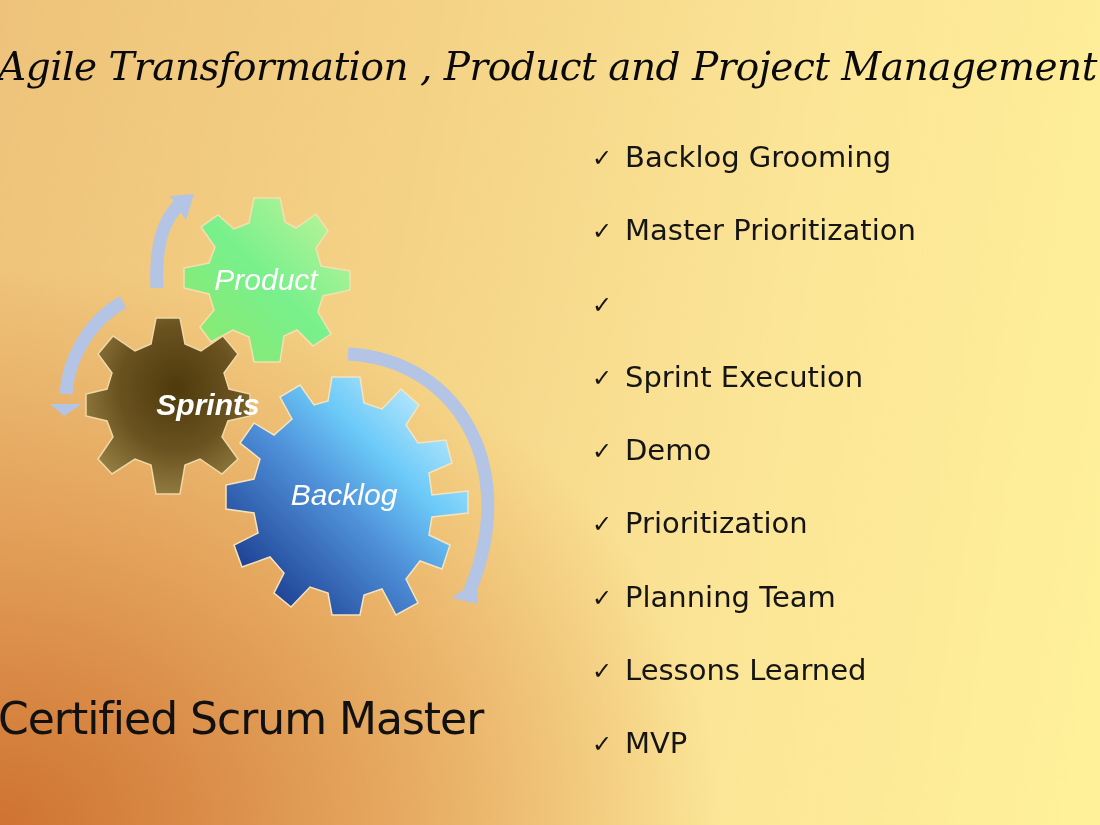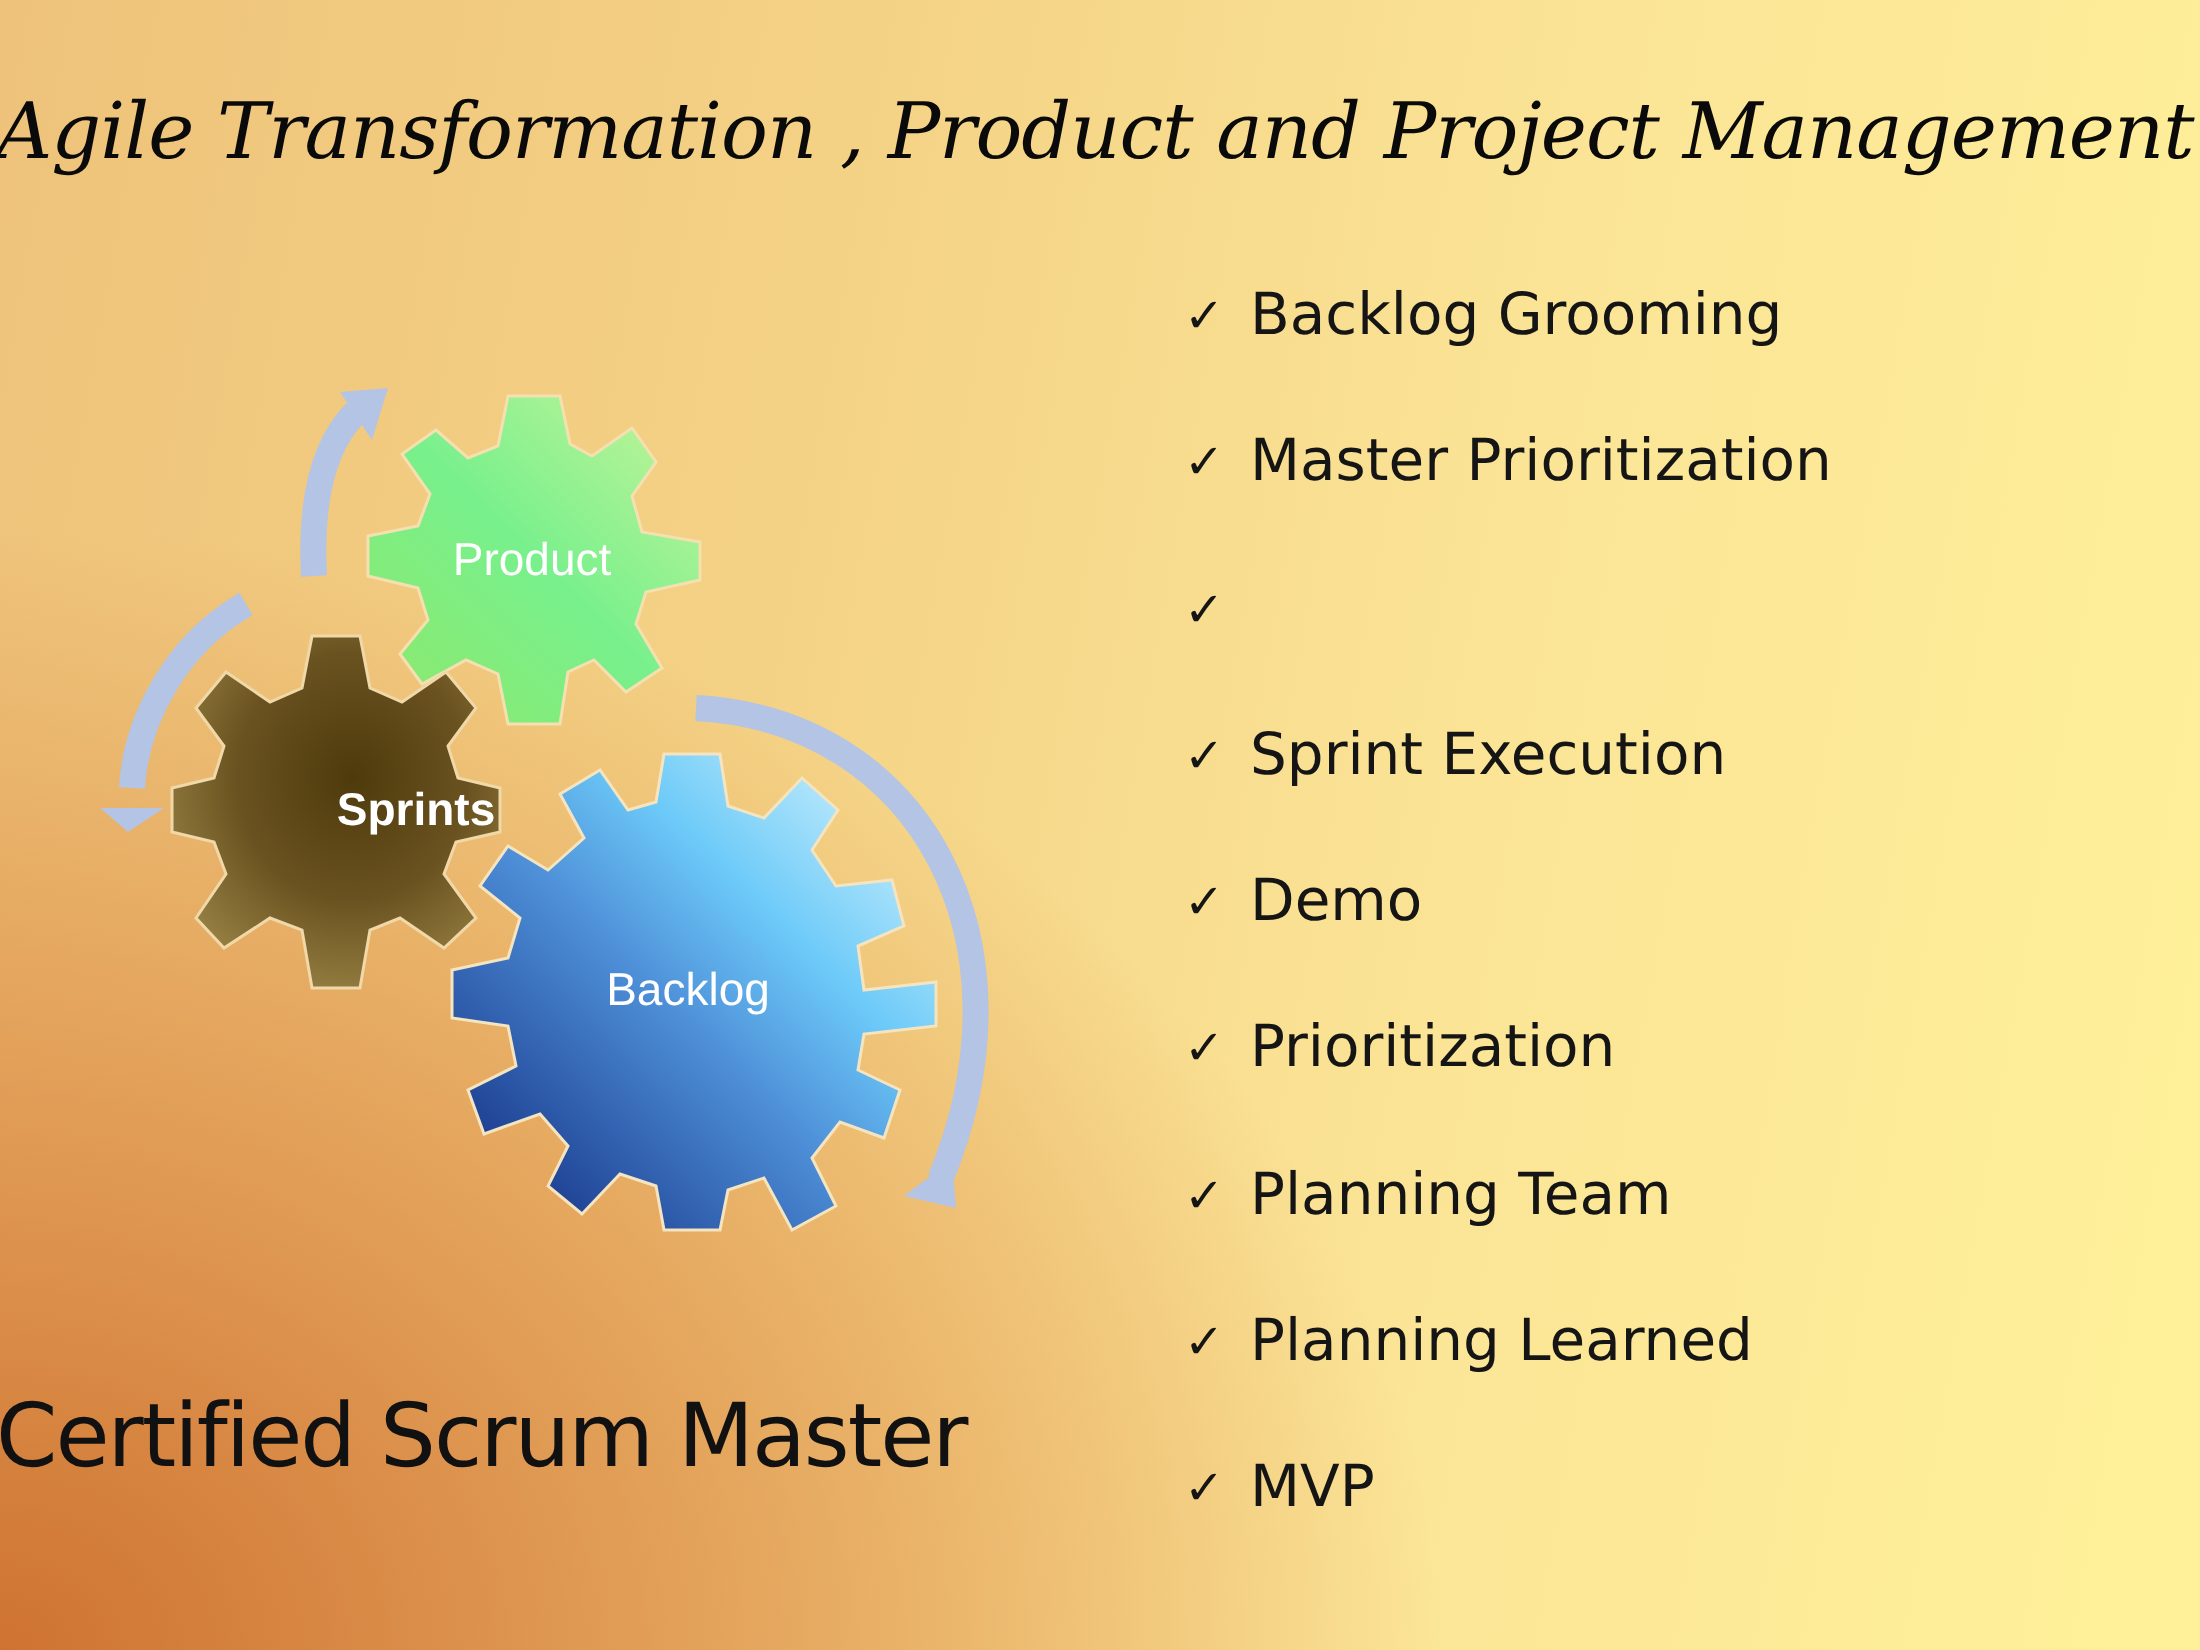--- a/index.html
+++ b/index.html
@@ -11,21 +11,21 @@
       font-family: "Liberation Sans", sans-serif;
     }
     .title {
       position: absolute; left: -2px; top: 44px; width: 1120px; white-space: nowrap;
       font-family: "DejaVu Serif", serif; font-style: italic;
       font-size: 39px; color: #0a0a0a; letter-spacing: -0.5px;
     }
     .gears { position: absolute; left: 0; top: 0; width: 560px; height: 660px; }
     .gear-label {
       position: absolute; color: #fff; font-family: "Liberation Sans", sans-serif;
-      font-size: 23px; transform: translate(-50%, -50%); white-space: nowrap;
+      font-size: 30px; transform: translate(-50%, -50%); white-space: nowrap; font-style: italic;
     }
     .gear-label.bold { font-weight: bold; margin-left: 40px; }
     .subtitle {
       position: absolute; left: -2px; top: 693px; font-size: 44px; color: #111;
       font-family: "DejaVu Sans", sans-serif; letter-spacing: -1px; white-space: nowrap;
     }
     .checklist { position: absolute; left: 592px; top: 140px; margin: 0; padding: 0; list-style: none; }
     .checklist li {
       height: 73.3px; display: flex; align-items: flex-start; white-space: nowrap;
       font-family: "DejaVu Sans", sans-serif; font-size: 29px; color: #151515;
@@ -109,19 +109,19 @@
   <li>
       <span class="check">✓</span>
       <span>Prioritization</span>
     </li>
   <li>
       <span class="check">✓</span>
       <span>Planning Team</span>
     </li>
   <li>
       <span class="check">✓</span>
-      <span>Planning Learned</span>
+      <span>Lessons Learned</span>
     </li>
   <li>
       <span class="check">✓</span>
       <span>MVP</span>
     </li>
 </ul>
 
 </body></html>

